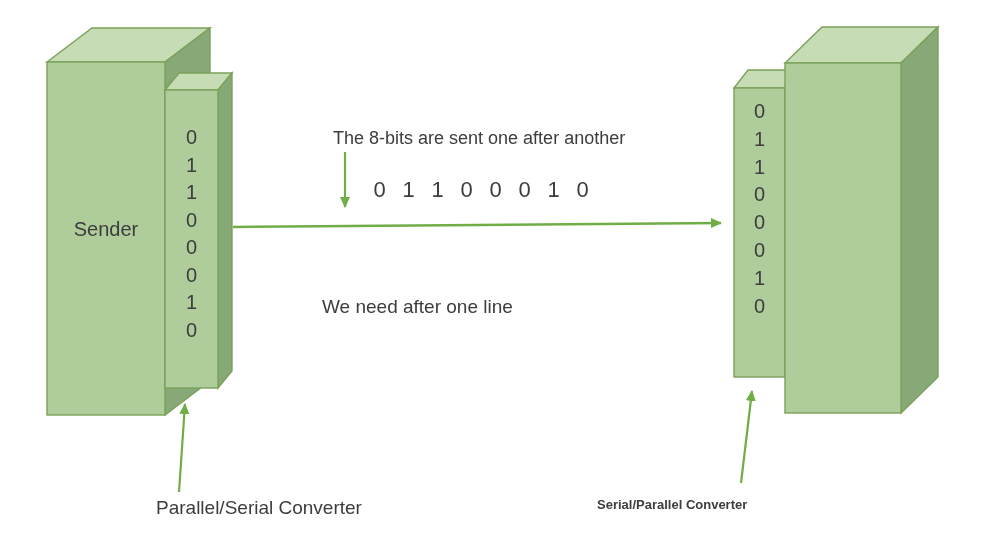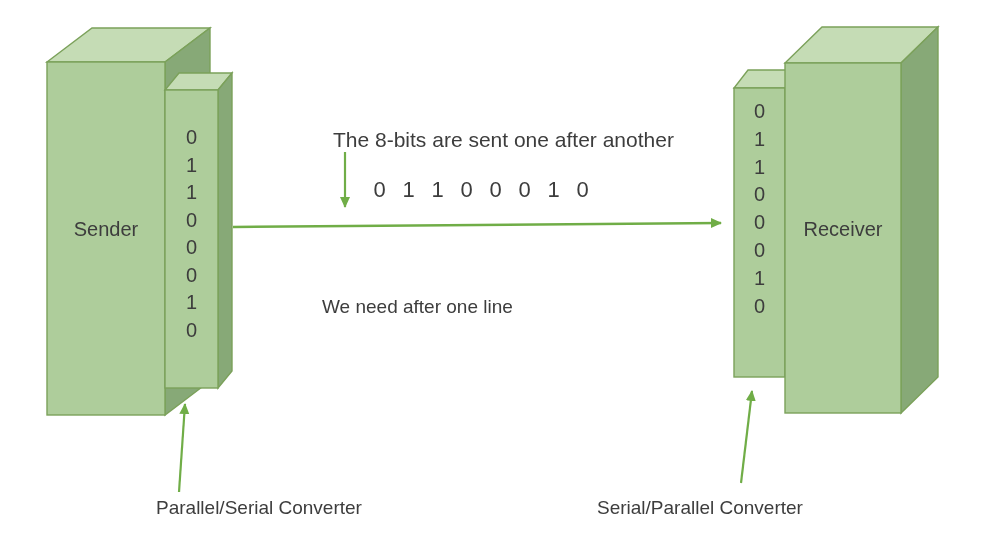--- a/index.html
+++ b/index.html
@@ -15,26 +15,26 @@
   .txt{position:absolute;white-space:nowrap;}
   .box-label{font-size:20px;text-align:center;}
   .bits-col{
     position:absolute;
     display:flex;flex-direction:column;
     text-align:center;font-size:20px;
   }
   .bits-col span{display:block;text-align:center;}
   #sender-bits span{line-height:27.5px;width:53px;}
   #receiver-bits span{line-height:27.8px;width:51px;}
-  #caption-top{left:333px;top:128px;font-size:21px;}
+  #caption-top{left:333px;top:128px;font-size:18px;}
   #bits-row{position:absolute;left:365px;top:177px;display:flex;}
   #bits-row span{width:29px;text-align:center;font-size:22px;line-height:26px;}
   #caption-mid{left:322px;top:296px;font-size:19px;}
   #label-ps{left:156px;top:497px;font-size:19px;}
-  #label-sp{left:597px;top:497px;font-size:19px;}
+  #label-sp{left:597px;top:497px;font-size:13px;font-weight:bold;}
   #sender-label{left:47px;top:218px;width:118px;}
   #receiver-label{left:785px;top:218px;width:116px;}
   .face-front{fill:#aecd9b;stroke:#7ba15a;stroke-width:1.4;}
   .face-top{fill:#c5dcb5;stroke:#7ba15a;stroke-width:1.4;}
   .face-side{fill:#87a977;stroke:#7ba15a;stroke-width:1.4;}
   .arrow{stroke:#70ad47;fill:none;}
 </style>
 </head>
 <body>
 
@@ -74,21 +74,20 @@
 
     <line class="arrow" x1="345" y1="152" x2="345" y2="207" stroke-width="2.2" marker-end="url(#ah)"></line>
 
     <line class="arrow" x1="179" y1="492" x2="185" y2="404" stroke-width="2.2" marker-end="url(#ah)"></line>
 
     <line class="arrow" x1="741" y1="483" x2="752" y2="391" stroke-width="2.2" marker-end="url(#ah)"></line>
   </svg>
 
   <div class="txt box-label" id="sender-label">Sender</div>
 
-  <div class="txt box-label" id="receiver-label">Receiver</div>
 
   <div class="bits-col" id="sender-bits" style="left:165px;top:124px;">
     <span>0</span>
     <span>1</span>
     <span>1</span>
     <span>0</span>
     <span>0</span>
     <span>0</span>
     <span>1</span>
     <span>0</span>

